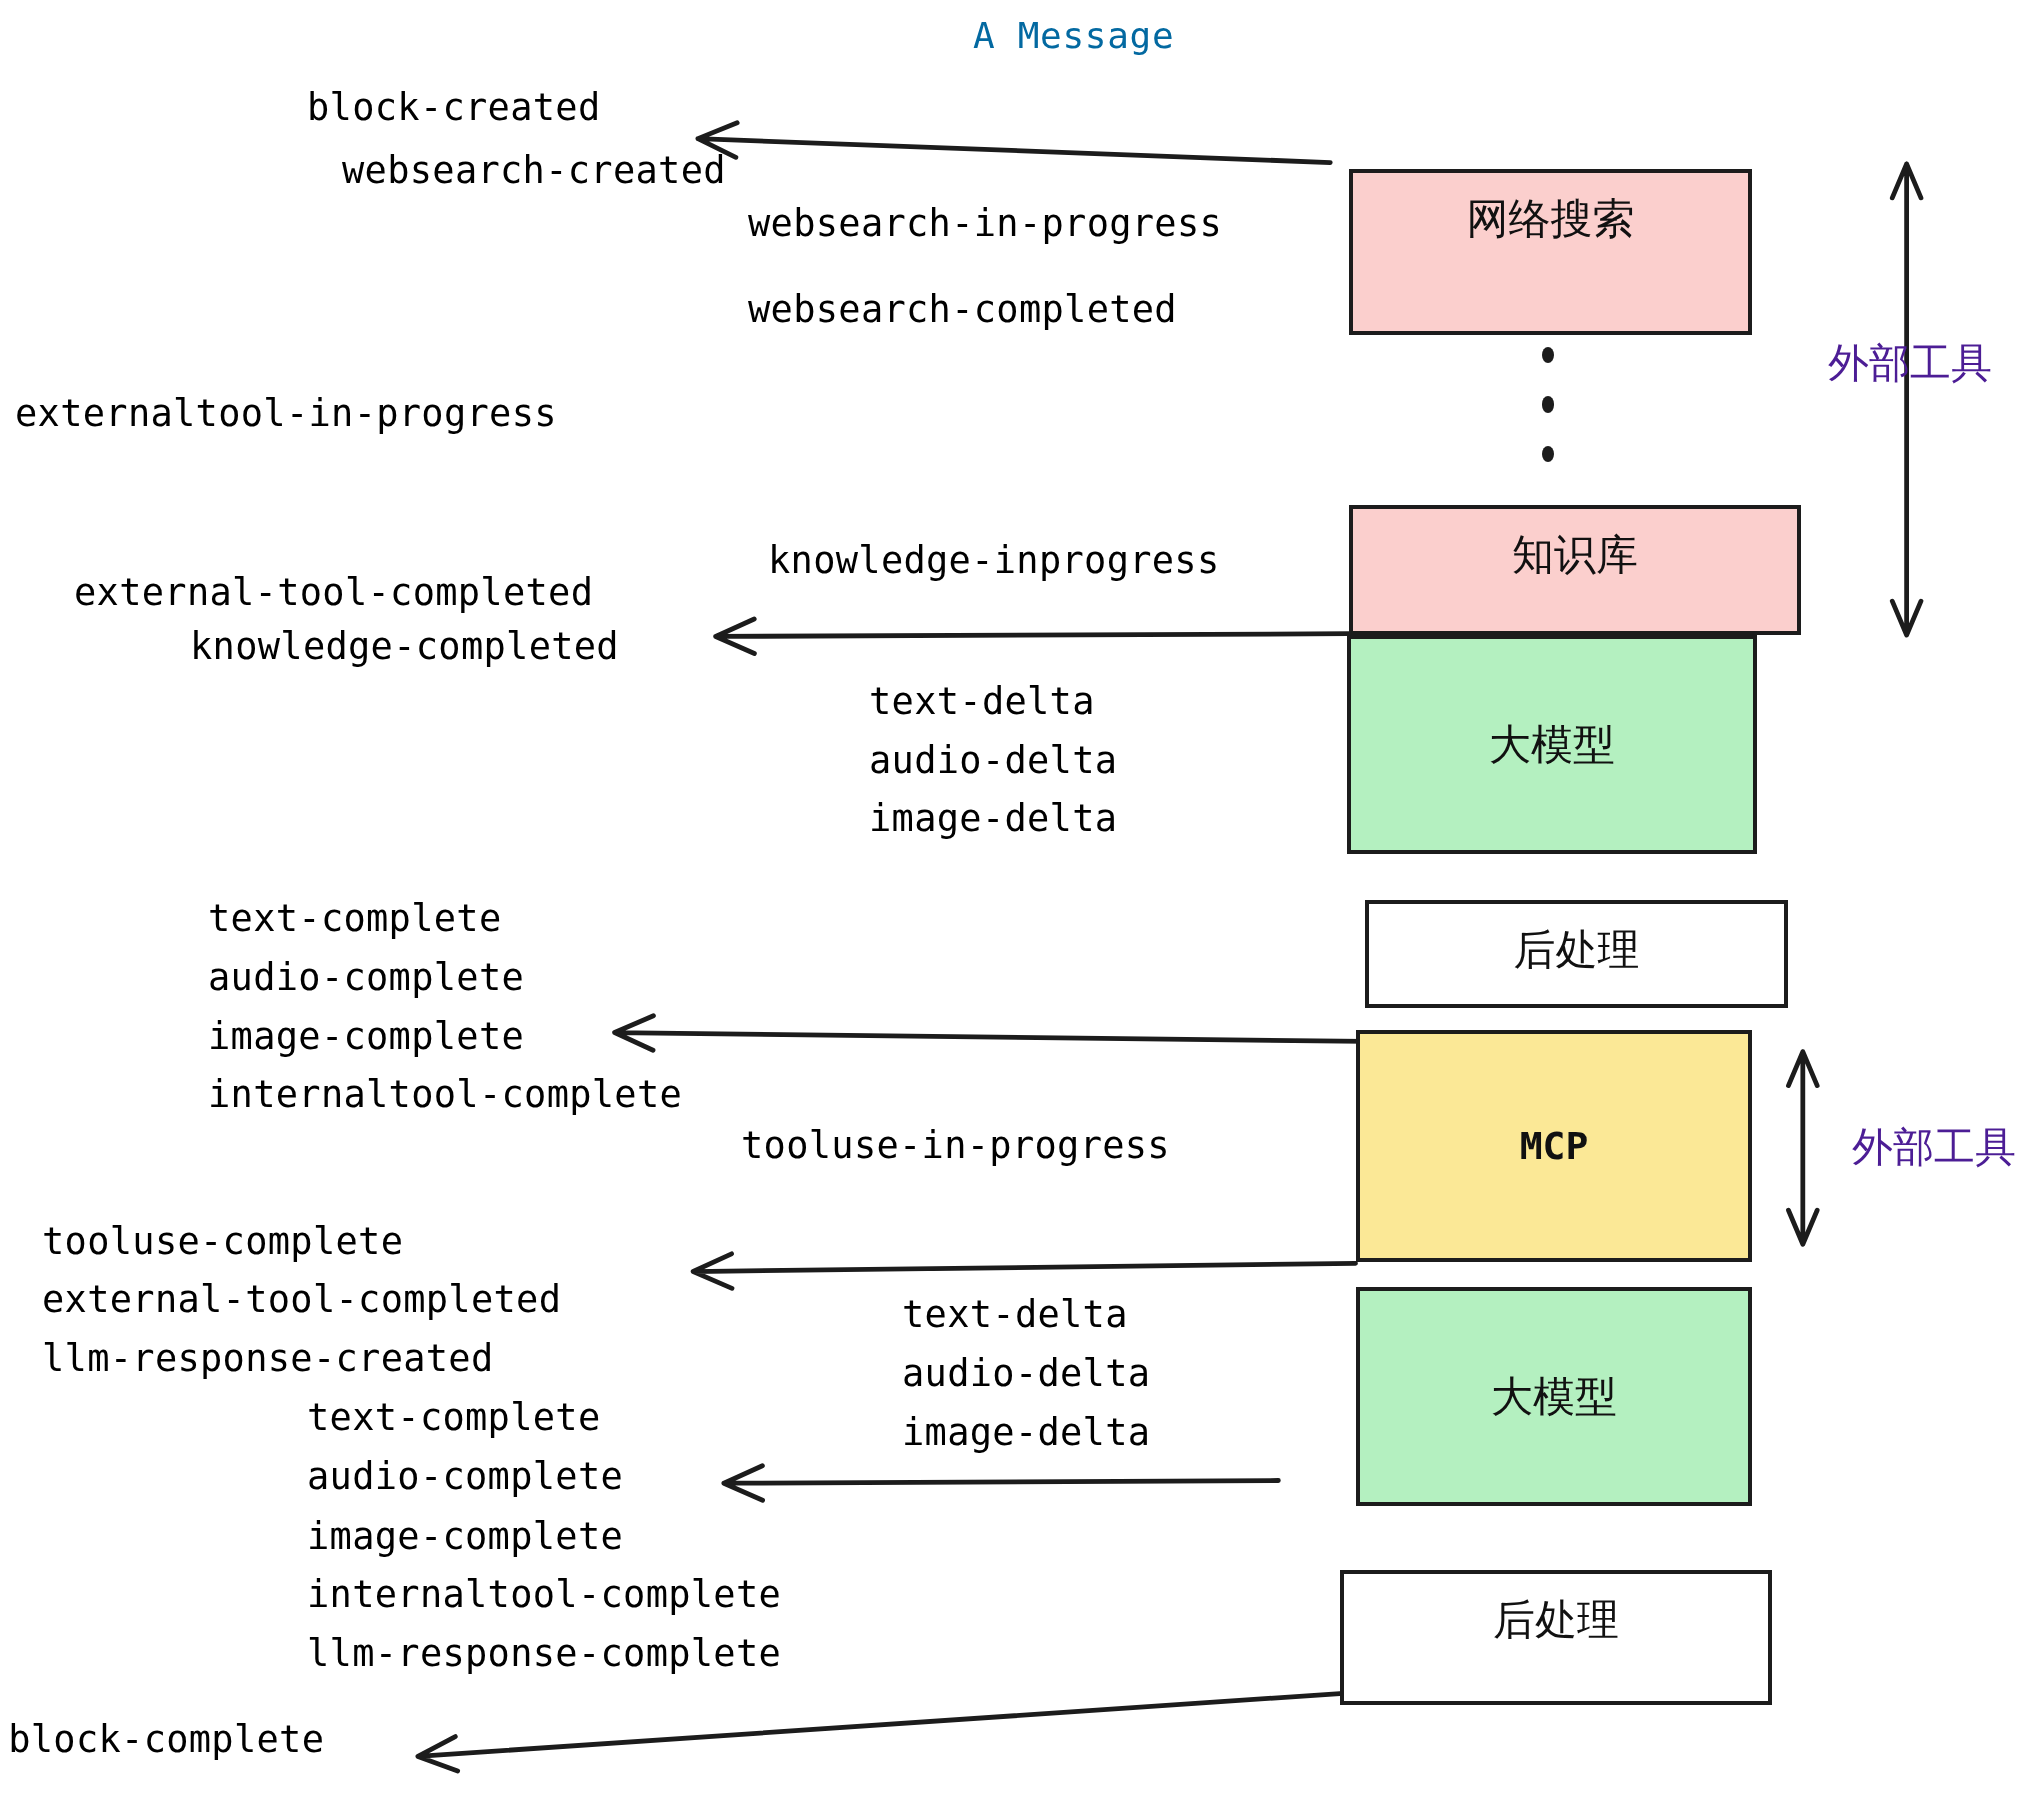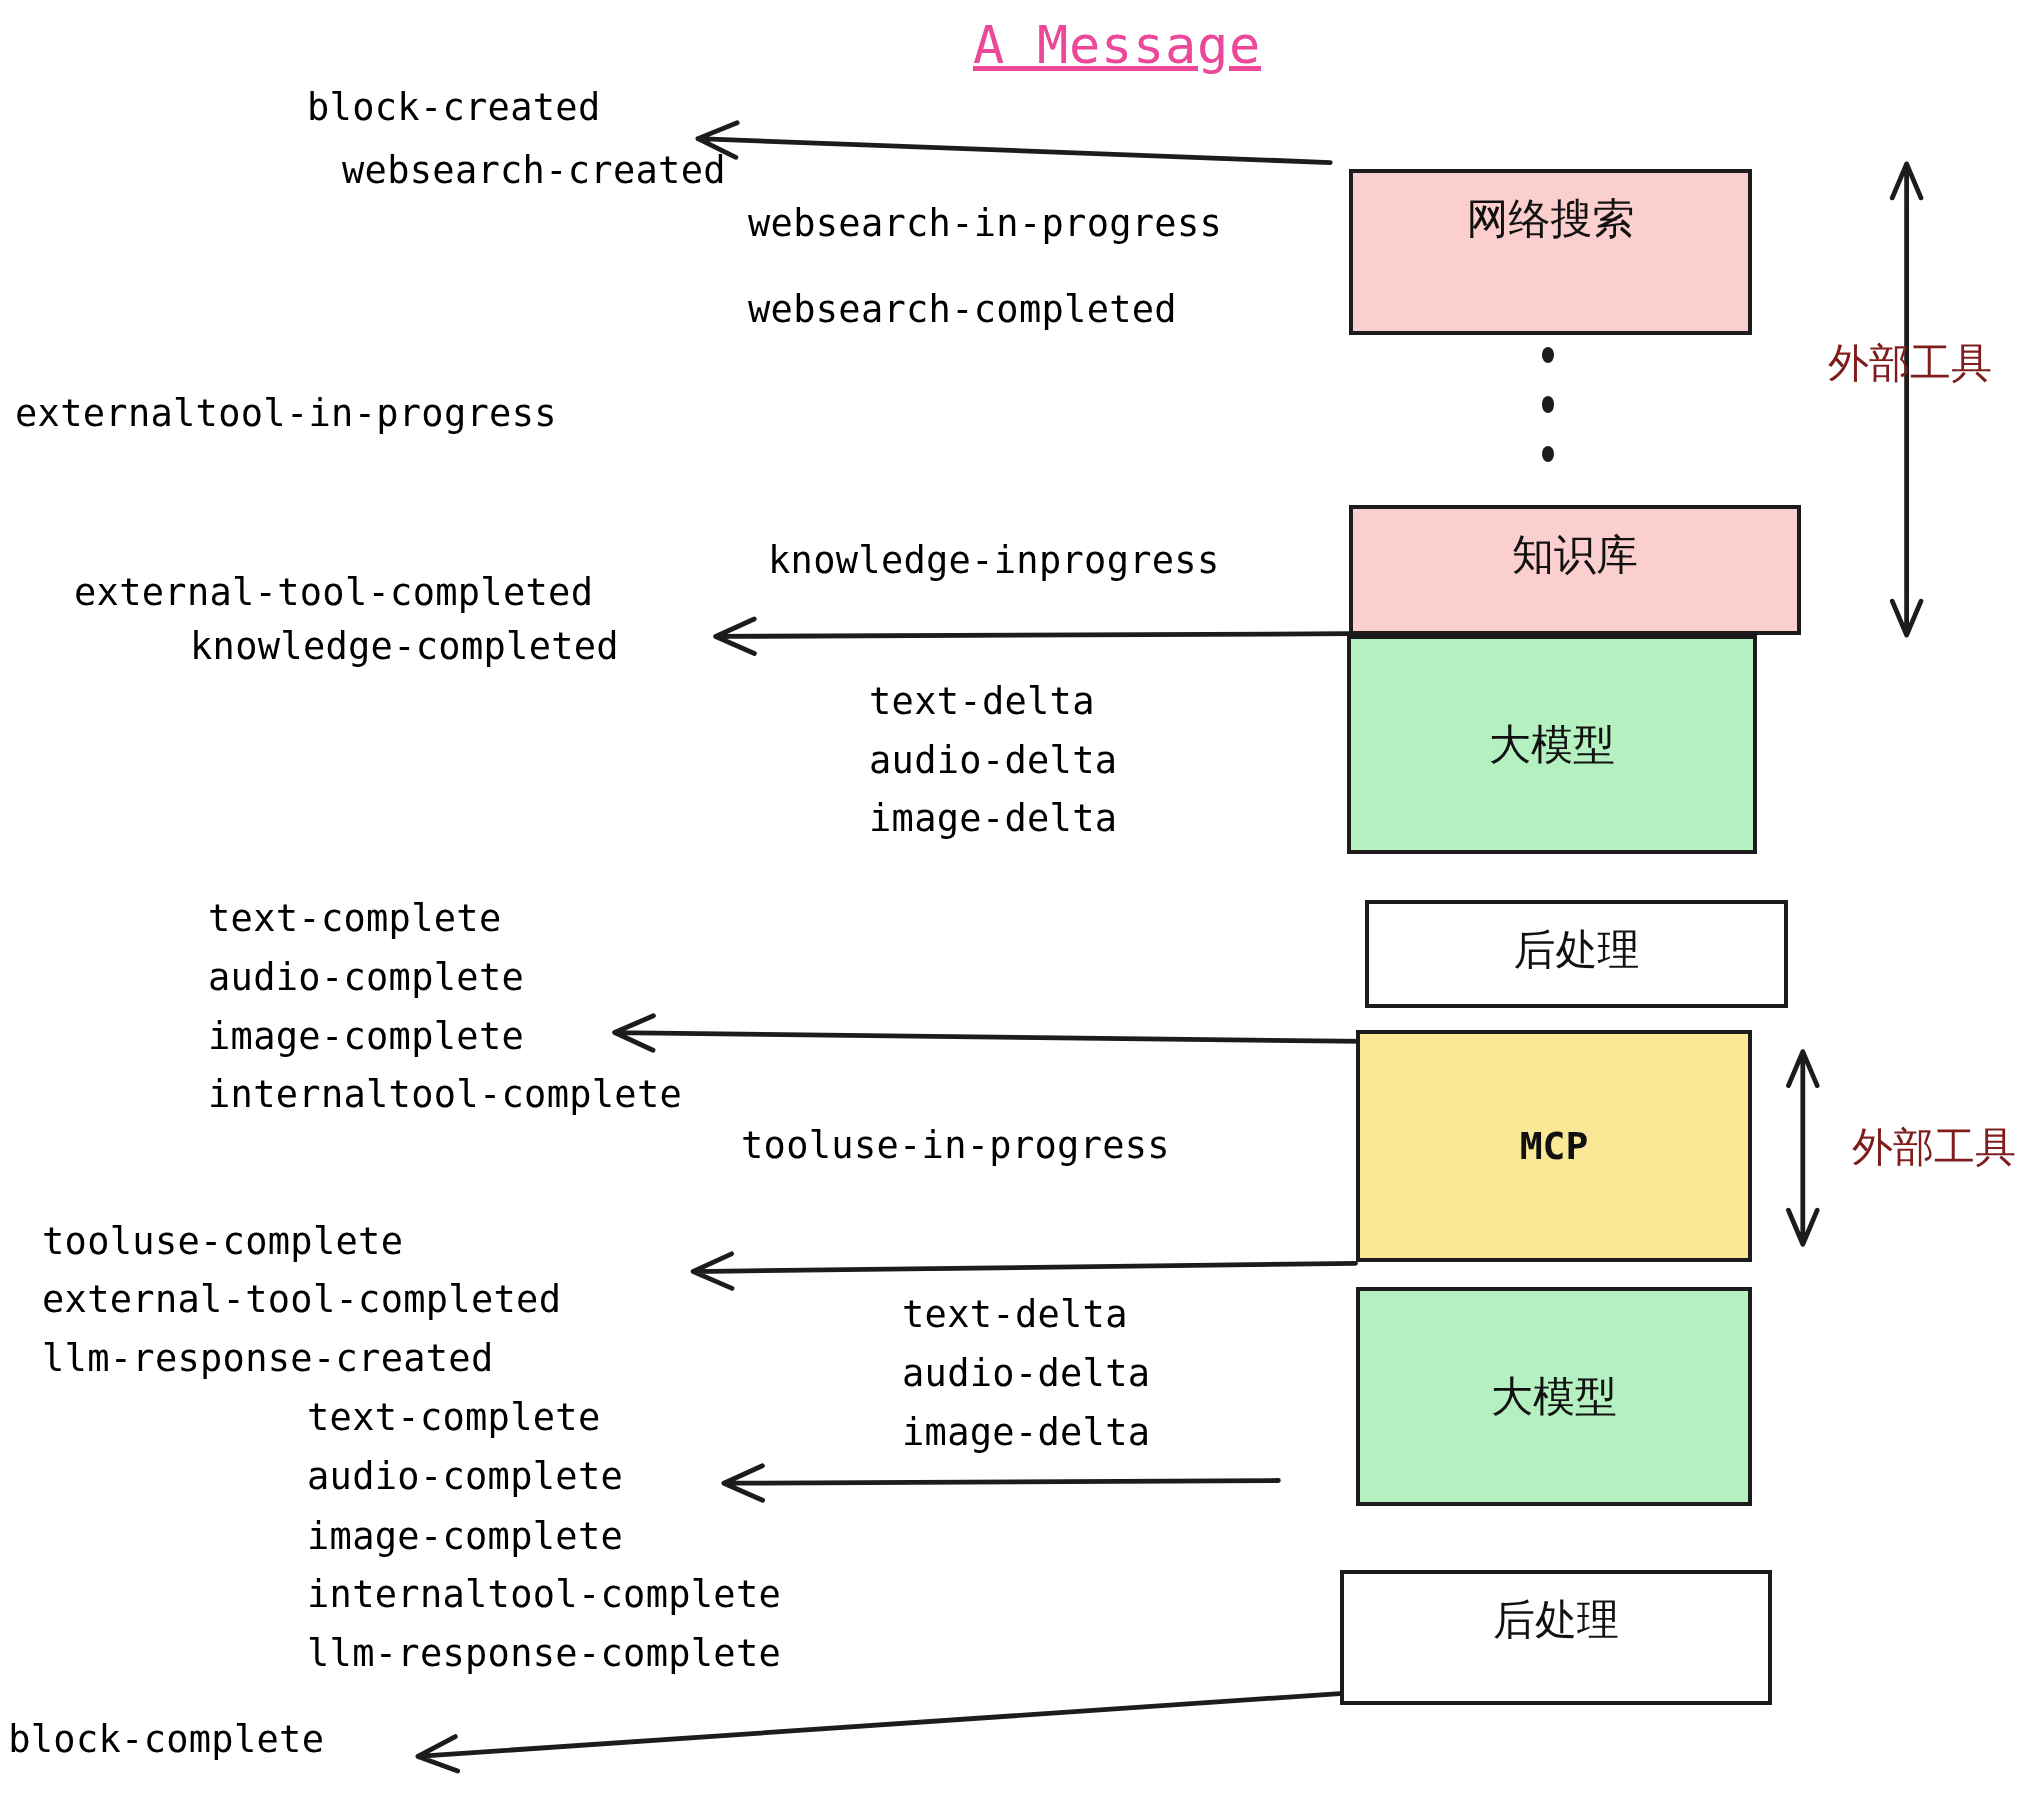--- a/index.html
+++ b/index.html
@@ -17,25 +17,24 @@
     font-size:37px;
     line-height:1.05;
     white-space:nowrap;
     color:#000000;
     letter-spacing:0.3px;
   }
 
   .title{
     position:absolute;
     font-family:"DejaVu Sans Mono","Liberation Mono",monospace;
-    font-size:52px;
+    font-size:36px;
     white-space:nowrap;
-    color:#ec4899;
+    color:#0369a1;
     letter-spacing:0.7px;
-    text-decoration:underline;
   }
 
   .node{
     position:absolute;
     box-sizing:border-box;
     border:4.1px solid #1c1c1c;
     display:flex;
     align-items:flex-start;
     justify-content:center;
     padding-top:18px;
@@ -49,21 +48,21 @@
     font-family:"DejaVu Sans Mono","Liberation Mono",monospace;
     font-size:38px;
     font-weight:bold;
   }
 
   .side-label{
     position:absolute;
     font-family:Liberation Mono, monospace;
     font-size:41px;
     white-space:nowrap;
-    color:#7f1d1d;
+    color:#4c1d95;
   }
 
   .vdots{position:absolute;}
   .vdots i{
     display:block;width:12.3px;height:16.4px;border-radius:50%;
     background:#1c1c1c;margin-bottom:33px;
   }
 </style>
 </head>
 <body>

